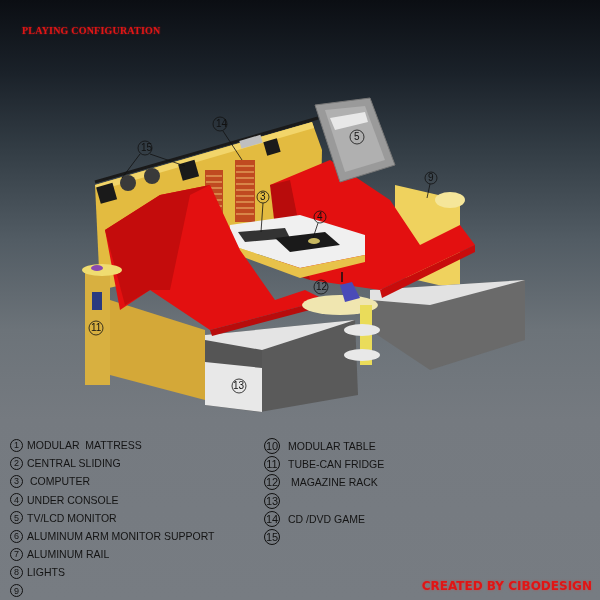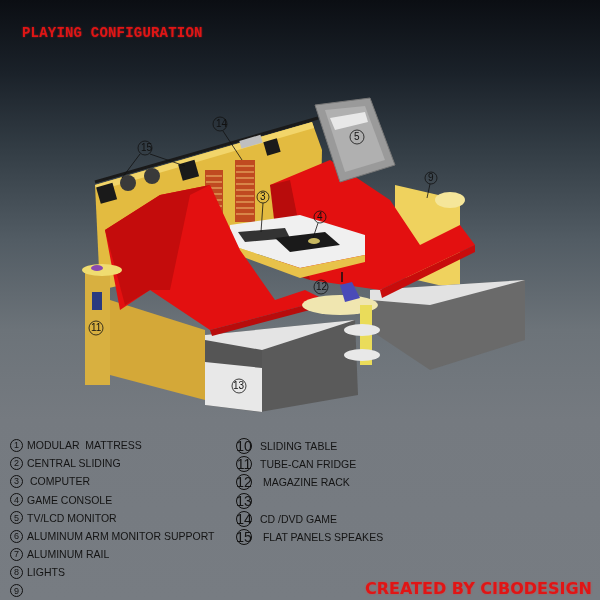--- a/index.html
+++ b/index.html
@@ -3,41 +3,41 @@
   <meta charset="utf-8">
   <style>
     html, body { margin: 0; padding: 0; }
     body {
       width: 600px; height: 600px; overflow: hidden; position: relative;
       background: linear-gradient(180deg, #0b0e13 0%, #1a2129 12%, #333d45 25%, #525c64 40%, #6c7379 55%, #757a80 70%, #777c82 100%);
       font-family: "Liberation Sans", sans-serif;
     }
     .title {
       position: absolute; left: 22px; top: 25px;
-      color: #e01515; font-size: 14px; font-weight: bold; letter-spacing: 0.2px;
-      font-family: Liberation Mono, monospace;
+      color: #e01515; font-size: 10px; font-weight: bold; letter-spacing: 0.2px;
+      font-family: Liberation Serif, serif;
       text-shadow: 0 0 2px rgba(255,40,40,0.5);
     }
     .credit {
       position: absolute; right: 8px; top: 579px;
-      color: #e01515; font-size: 16px; font-weight: bold;
+      color: #e01515; font-size: 12px; font-weight: bold;
       font-family: "DejaVu Sans", sans-serif;
       text-shadow: 0 0 2px rgba(255,40,40,0.5);
     }
     .illustration { position: absolute; left: 0; top: 0; width: 600px; height: 430px; }
     .legend { position: absolute; font-size: 10.5px; color: #141414; }
     .legend-left { left: 10px; top: 436px; }
     .legend-right { left: 236px; top: 437px; }
     .legend-item { display: flex; align-items: center; height: 18.2px; }
     .num {
       display: inline-flex; align-items: center; justify-content: center;
       width: 13px; height: 13px; border: 1px solid #111; border-radius: 50%;
       font-size: 9px; margin-right: 4px; box-sizing: border-box; flex: none;
     }
-    .legend-right .num { width: 16px; height: 16px; font-size: 14px; margin-right: 8px; }
+    .legend-right .num { width: 16px; height: 16px; font-size: 11px; margin-right: 8px; margin-left: 28px; }
     .callout-label { font-size: 10px; fill: #111; font-family: "Liberation Sans", sans-serif; }
   </style>
 </head>
 <body>
 
 <div class="title">PLAYING CONFIGURATION</div>
 
 <svg class="illustration" viewBox="0 0 600 430" xmlns="http://www.w3.org/2000/svg">
 
   <polygon points="95,185 312,122 322,150 320,240 100,290" fill="#e3bb40"></polygon>
@@ -164,21 +164,21 @@
   <div class="legend-item">
       <span class="num">2</span>
       <span style="white-space:pre">CENTRAL SLIDING</span>
     </div>
   <div class="legend-item">
       <span class="num">3</span>
       <span style="white-space:pre"> COMPUTER</span>
     </div>
   <div class="legend-item">
       <span class="num">4</span>
-      <span style="white-space:pre">GAME CONSOLE</span>
+      <span style="white-space:pre">UNDER CONSOLE</span>
     </div>
   <div class="legend-item">
       <span class="num">5</span>
       <span style="white-space:pre">TV/LCD MONITOR</span>
     </div>
   <div class="legend-item">
       <span class="num">6</span>
       <span style="white-space:pre">ALUMINUM ARM MONITOR SUPPORT</span>
     </div>
   <div class="legend-item">
@@ -190,36 +190,35 @@
       <span style="white-space:pre">LIGHTS</span>
     </div>
   <div class="legend-item">
       <span class="num">9</span>
     </div>
 </div>
 
 <div class="legend legend-right">
   <div class="legend-item">
       <span class="num">10</span>
-      <span style="white-space:pre">SLIDING TABLE</span>
+      <span style="white-space:pre">MODULAR TABLE</span>
     </div>
   <div class="legend-item">
       <span class="num">11</span>
       <span style="white-space:pre">TUBE-CAN FRIDGE</span>
     </div>
   <div class="legend-item">
       <span class="num">12</span>
       <span style="white-space:pre"> MAGAZINE RACK</span>
     </div>
   <div class="legend-item">
       <span class="num">13</span>
     </div>
   <div class="legend-item">
       <span class="num">14</span>
       <span style="white-space:pre">CD /DVD GAME</span>
     </div>
   <div class="legend-item">
       <span class="num">15</span>
-      <span style="white-space:pre"> FLAT PANELS SPEAKES</span>
     </div>
 </div>
 
 <div class="credit">CREATED BY CIBODESIGN</div>
 
 </body></html>

